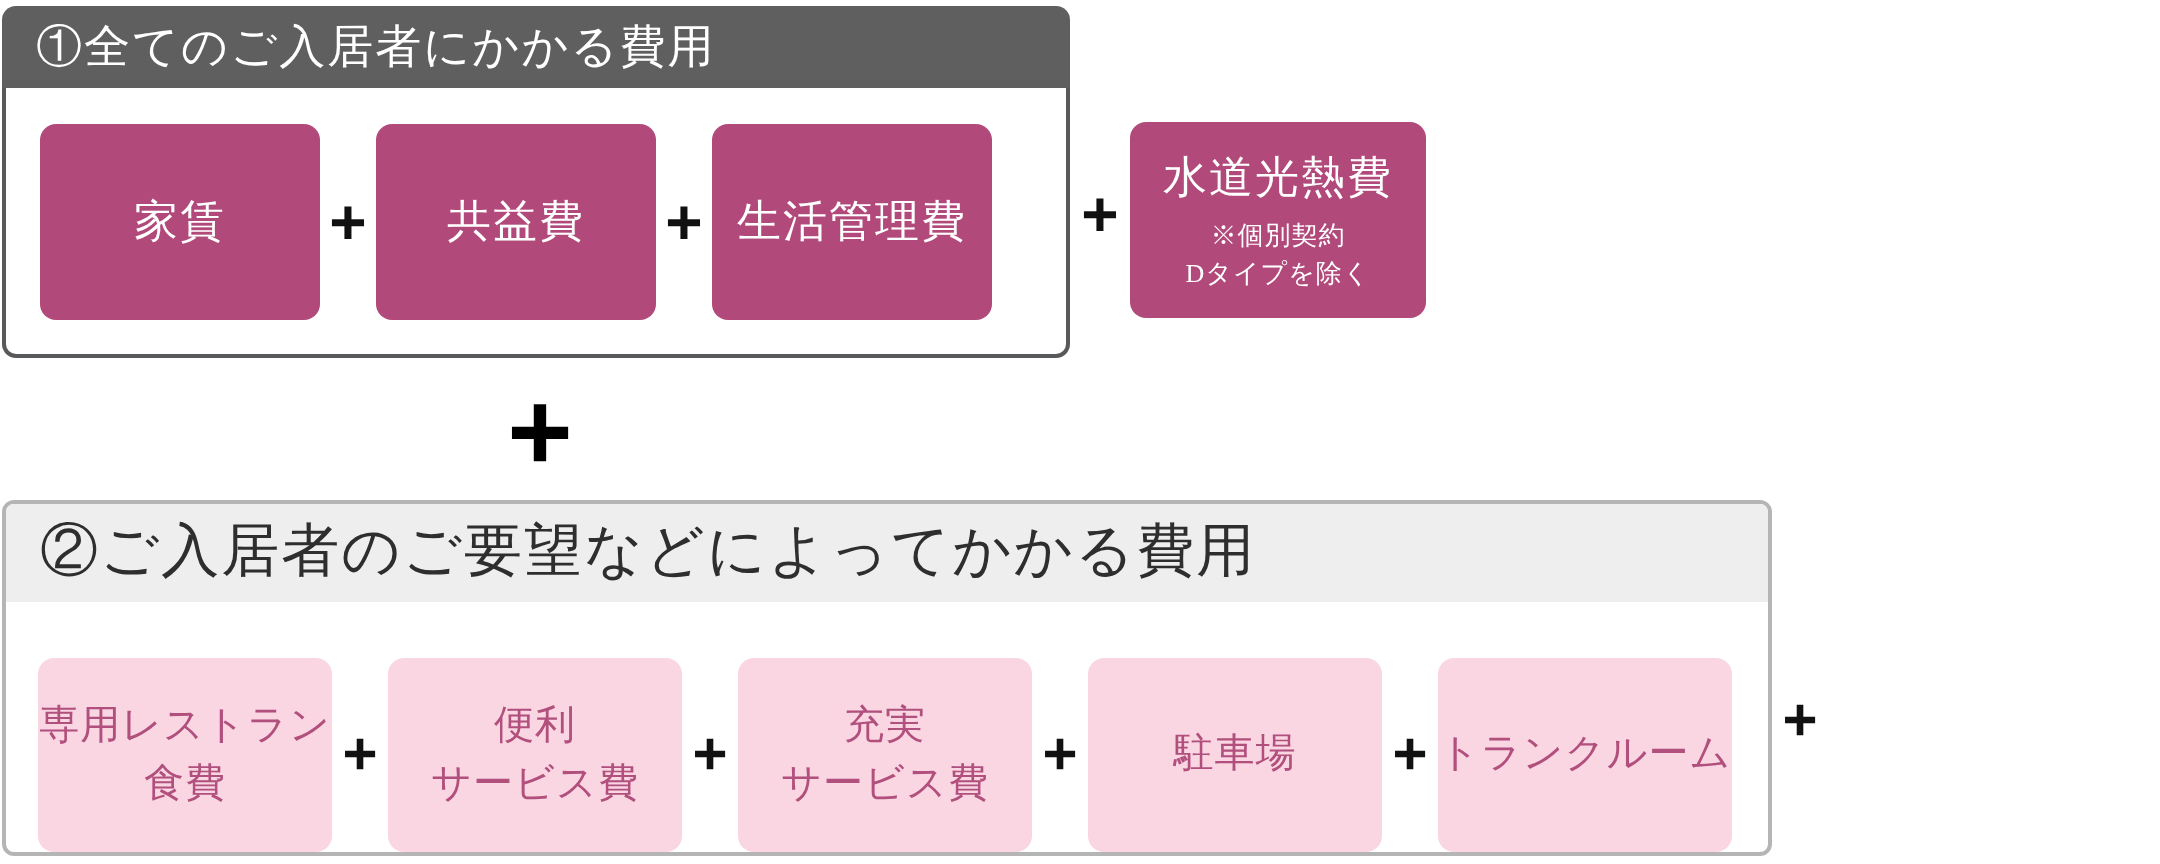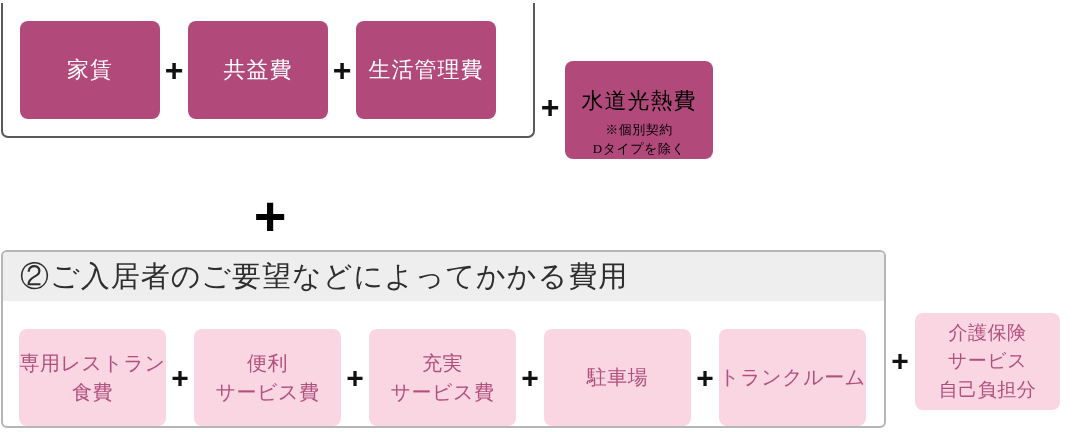--- a/index.html
+++ b/index.html
@@ -61,22 +61,22 @@
     position:absolute;left:536px;top:90px;width:28px;
     text-align:center;
     font-family:"Liberation Sans","DejaVu Sans",sans-serif;
     font-weight:900;font-size:32px;line-height:34px;color:#111111;
   }
   .utility-box{
     position:absolute;left:565px;top:61px;
     box-sizing:border-box;
     width:148px;height:98px;
     background:#b1497a;border-radius:8px;
-    color:#000000;
-    display:flex;flex-direction:column;align-items:center;justify-content:flex-end;
+    color:#ffffff;
+    display:flex;flex-direction:column;align-items:center;justify-content:center;
   }
   .utility-title{font-size:22px;letter-spacing:1px;margin-bottom:5px;}
   .utility-note{font-size:13px;line-height:1.45;letter-spacing:0.5px;}
   
   .big-plus{
     position:absolute;left:242px;top:188px;width:56px;
     text-align:center;
     font-family:"Liberation Sans","DejaVu Sans",sans-serif;
     font-weight:900;font-size:56px;line-height:56px;color:#000000;
   }
@@ -141,20 +141,21 @@
     display:flex;flex-direction:column;align-items:center;justify-content:center;
     text-align:center;
   }
 </style>
 </head>
 <body>
 
 <div class="canvas">
 
   <section class="sec1">
+    <div class="sec1-header">①全てのご入居者にかかる費用</div>
     <div class="sec1-body">
       <div class="mbox">
         <span>家賃</span>
       </div>
       <div class="plus-row">+</div>
       <div class="mbox">
         <span>共益費</span>
       </div>
       <div class="plus-row">+</div>
       <div class="mbox">
@@ -194,19 +195,14 @@
         <span>駐車場</span>
       </div>
       <div class="plus-row2">+</div>
       <div class="pbox">
         <span>トランクルーム</span>
       </div>
     </div>
   </section>
 
   <div class="final-plus">+</div>
-  <div class="kaigo-box">
-    <span>介護保険</span>
-    <span>サービス</span>
-    <span>自己負担分</span>
-  </div>
 
 </div>
 
 </body></html>

